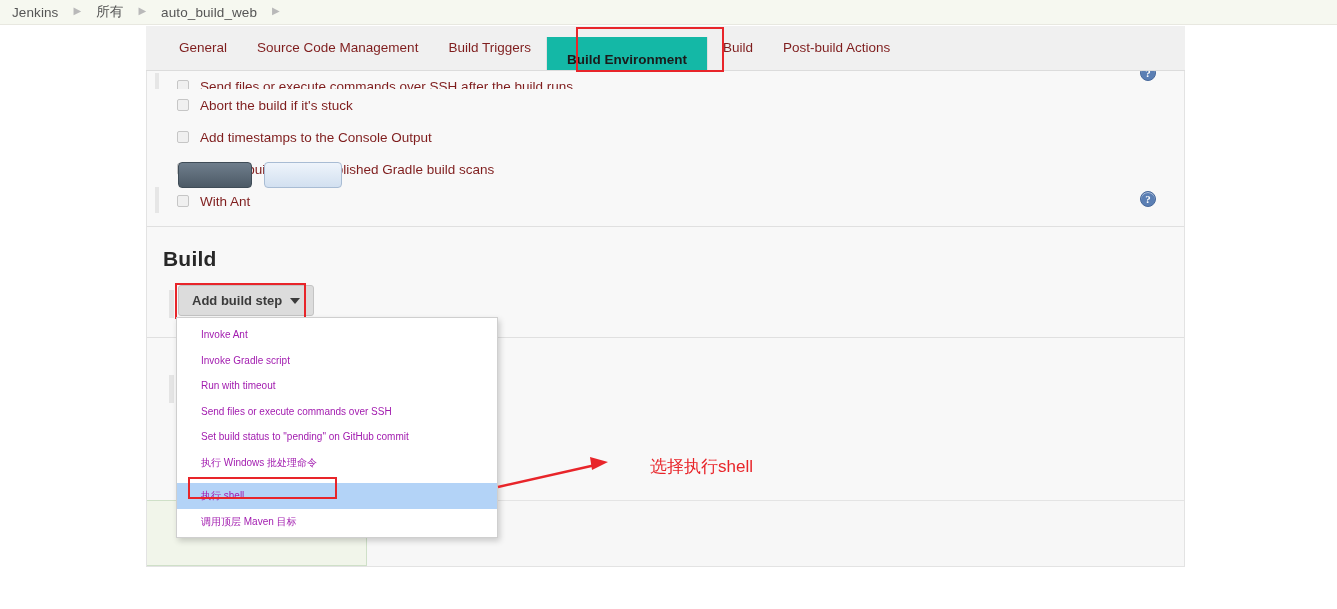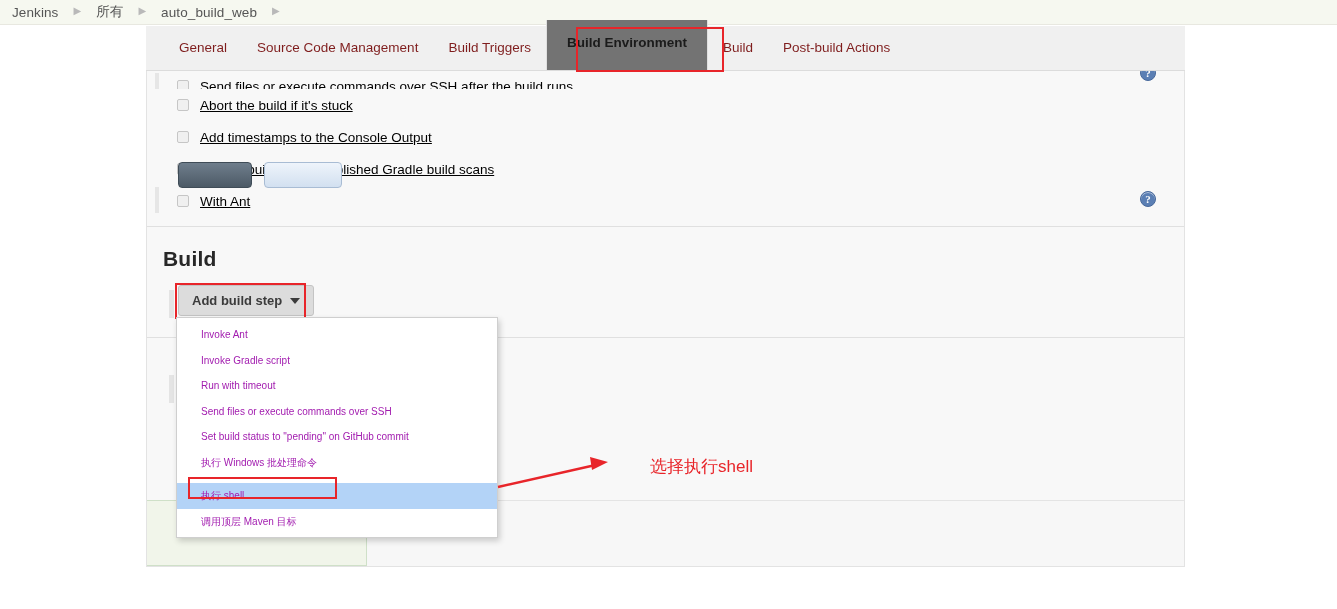--- a/index.html
+++ b/index.html
@@ -49,22 +49,22 @@
     display: flex; align-items: flex-end;
   }
   .tab {
     font-size: 13.5px; color: #7f1d1d;
     padding: 0 15px; height: 44px; line-height: 44px;
     white-space: nowrap;
     cursor: pointer;
   }
   .tab:first-child { margin-left: 18px; }
   .tab.active {
-    background: #737373; color: #1b1b1b; font-weight: bold;
-    height: 50px; line-height: 45px;
+    background: #14b8a6; color: #1b1b1b; font-weight: bold;
+    height: 33px; line-height: 45px;
     padding: 0 20px;
     border-left: 1px solid #e0e0e0; border-right: 1px solid #e0e0e0;
     position: relative; z-index: 3;
   }
 
   
   .anno-tab-box {
     position: absolute; left: 576px; top: 27px;
     width: 148px; height: 45px;
     border: 2px solid #e8252a;
@@ -91,21 +91,21 @@
     position: absolute; left: 8px; top: 2px;
     width: 4px; height: 26px; background: #e6e6e6;
   }
   .cbox {
     width: 12px; height: 12px;
     border: 1px solid #c6c6c6; background: #f0f0f0;
     border-radius: 2px;
     margin-right: 11px; margin-left: 15px;
     flex: none;
   }
-  .opt-label { font-size: 13.5px; color: #000000; white-space: nowrap; text-decoration: underline; }
+  .opt-label { font-size: 13.5px; color: #7f1d1d; white-space: nowrap; }
   .opt-row.clipped { height: 18px; align-items: flex-end; overflow: hidden; }
   .opt-row.clipped .opt-label { transform: translateY(5px); }
   .opt-row.clipped .cbox { transform: translateY(3px); }
 
   .help-icon {
     position: absolute; right: 28px;
     width: 16px; height: 16px; border-radius: 50%;
     background: radial-gradient(circle at 35% 30%, #9bb4d4 0%, #5d80b3 55%, #3f6characters 100%);
     background-color: #5b7fb4;
     border: 1px solid #46689b;

